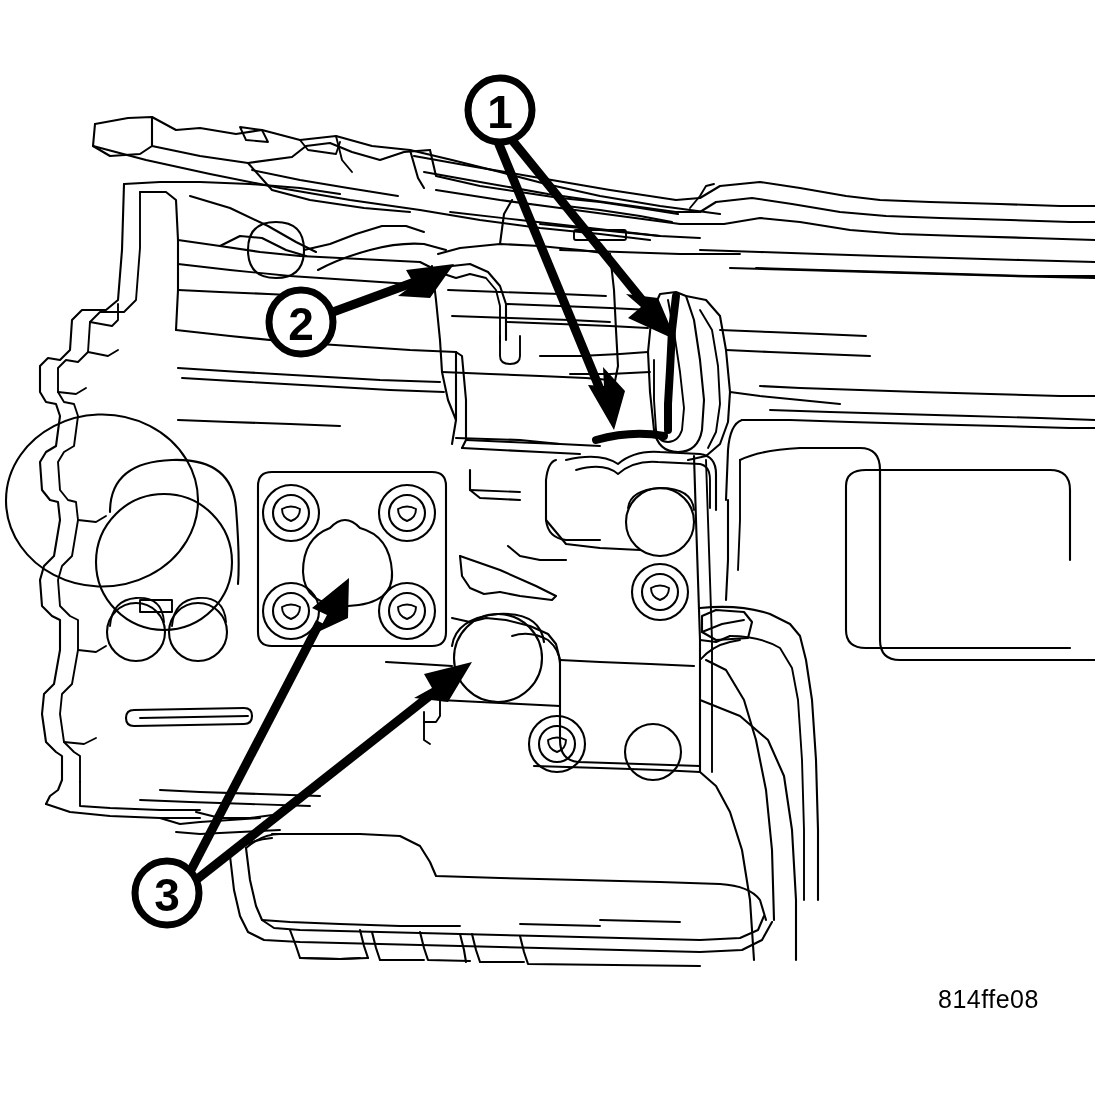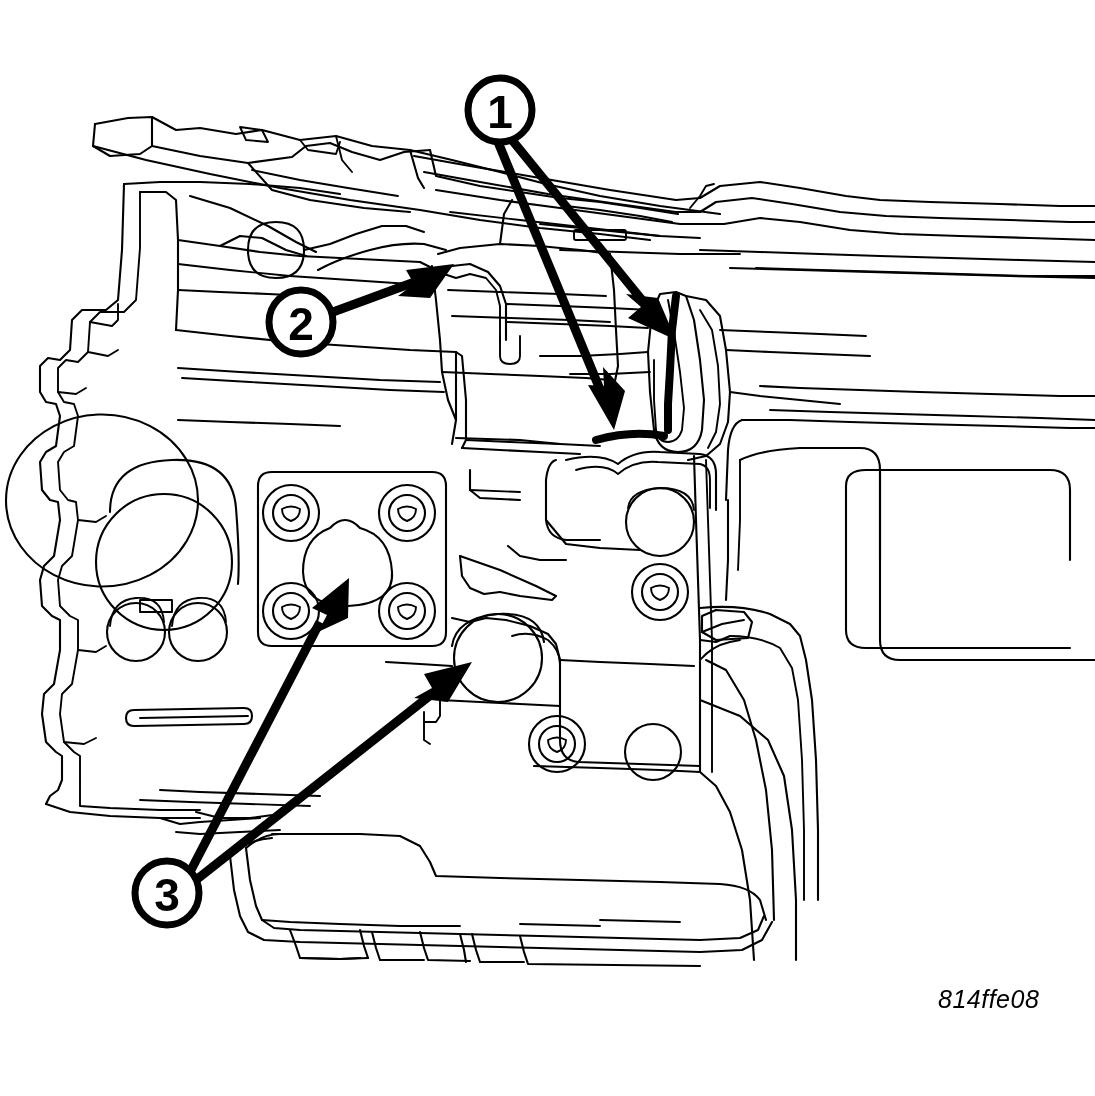--- a/index.html
+++ b/index.html
@@ -25,21 +25,20 @@
     text-anchor:middle;dominant-baseline:central;
   }
   #figure-id{
     position:absolute;
     left:938px;top:985px;
     font-family:"Liberation Sans", sans-serif;
     font-size:25px;
     letter-spacing:0.5px;
     color:#000000;
     white-space:nowrap;
-    font-style:italic;
   }
 </style>
 </head>
 <body>
 
 <div id="figure-root">
 
   <svg id="illustration" viewBox="0 0 1095 1096" xmlns="http://www.w3.org/2000/svg">
 
     <rect x="0" y="0" width="1095" height="1096" fill="#ffffff"></rect>

